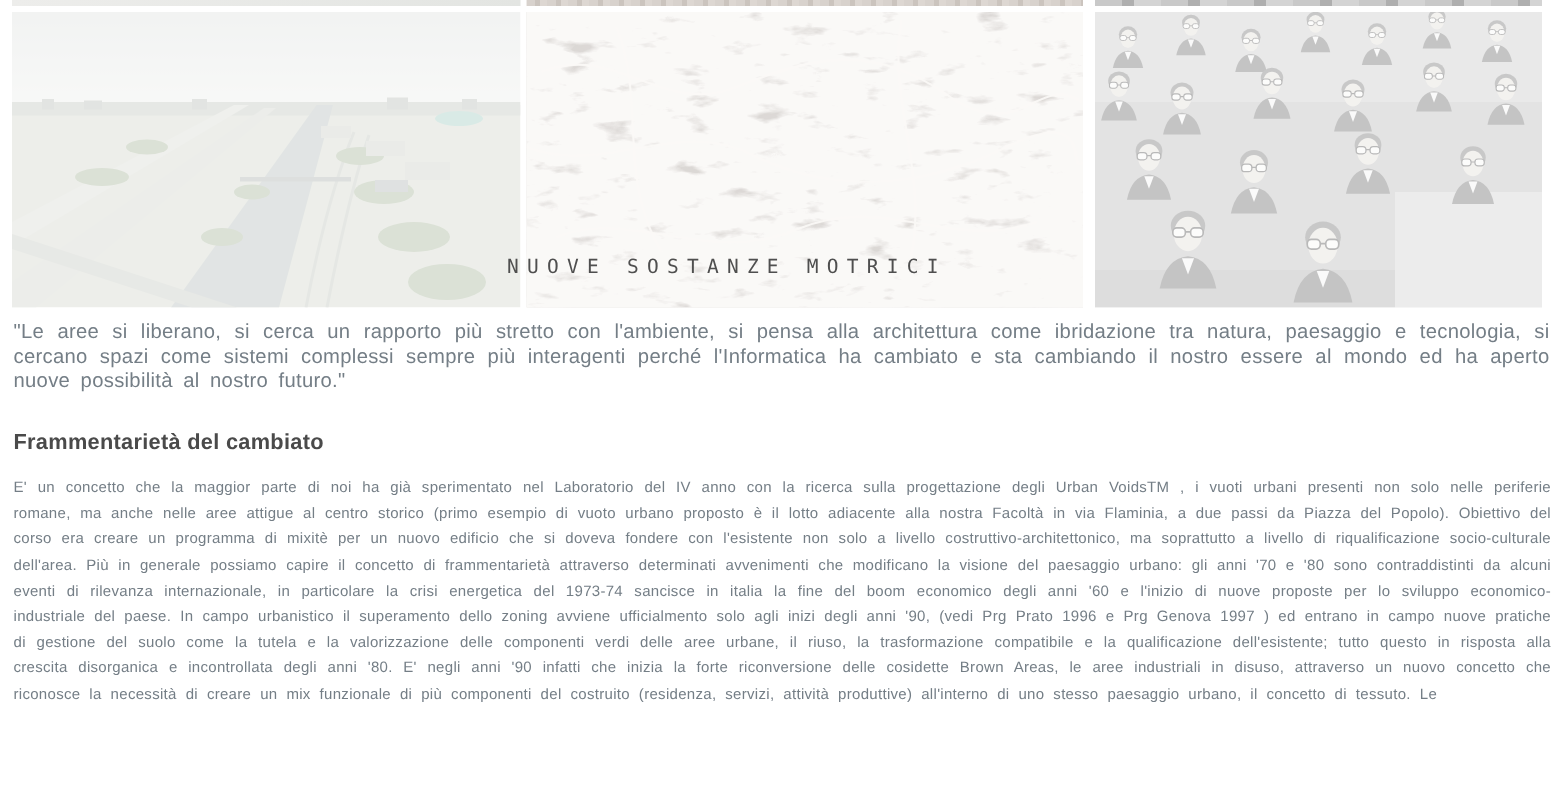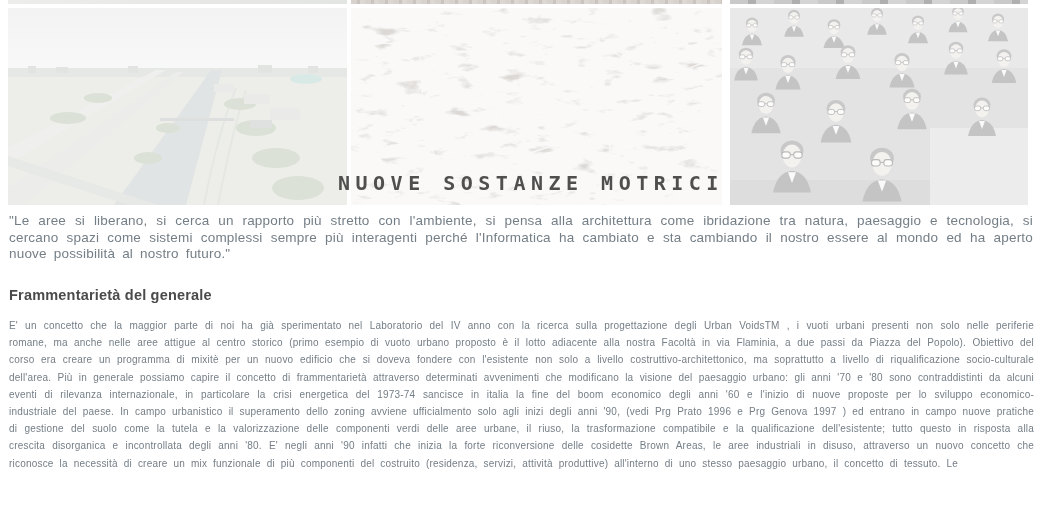--- a/index.html
+++ b/index.html
@@ -18,21 +18,21 @@
   
   .photo { position:absolute; top:8px; height:197px; opacity:0.33; }
   .photo svg { width:100%; height:100%; display:block; }
   #ph1 { left:8px;   width:339px; }
   #ph2 { left:351px; width:371px; }
   #ph3 { left:730px; width:298px; }
 
   .title-overlay {
     position:absolute; left:338px; top:171px;
     font-family:"DejaVu Sans Mono", monospace;
-    font-weight:bold; font-size:20px; letter-spacing:5.5px;
+    font-weight:normal; font-size:13px; letter-spacing:5.5px;
     color:var(--title-color,#4f4f4f); white-space:nowrap;
   }
 
   .quote {
     position:absolute; left:9px; width:1024px; top:213px;
     font-size:13.5px; line-height:16.6px; text-align:justify;
     word-spacing:3px; letter-spacing:0.2px;
     color:var(--text-color,#747e86);
   }
   .heading {
@@ -166,15 +166,15 @@
     <use href="#aud-head" transform="translate(252,104) scale(1.0)"></use>
     <use href="#aud-head" transform="translate(62,152) scale(1.35)"></use>
     <use href="#aud-head" transform="translate(152,160) scale(1.4)"></use>
   </svg>
 </figure>
 
 <div class="title-overlay">NUOVE SOSTANZE MOTRICI</div>
 
 <p class="quote">"Le aree si liberano, si cerca un rapporto più stretto con l'ambiente, si pensa alla architettura come ibridazione tra natura, paesaggio e tecnologia, si cercano spazi come sistemi complessi sempre più interagenti perché l'Informatica ha cambiato e sta cambiando il nostro essere al mondo ed ha aperto nuove possibilità al nostro futuro."</p>
 
-<h2 class="heading">Frammentarietà del generale</h2>
+<h2 class="heading">Frammentarietà del cambiato</h2>
 
 <p class="bodytext">E' un concetto che la maggior parte di noi ha già sperimentato nel Laboratorio del IV anno con la ricerca sulla progettazione degli Urban VoidsTM , i vuoti urbani presenti non solo nelle periferie romane, ma anche nelle aree attigue al centro storico (primo esempio di vuoto urbano proposto è il lotto adiacente alla nostra Facoltà in via Flaminia, a due passi da Piazza del Popolo). Obiettivo del corso era creare un programma di mixitè per un nuovo edificio che si doveva fondere con l'esistente non solo a livello costruttivo-architettonico, ma soprattutto a livello di riqualificazione socio-culturale dell'area. Più in generale possiamo capire il concetto di frammentarietà attraverso determinati avvenimenti che modificano la visione del paesaggio urbano: gli anni '70 e '80 sono contraddistinti da alcuni eventi di rilevanza internazionale, in particolare la crisi energetica del 1973-74 sancisce in italia la fine del boom economico degli anni '60 e l'inizio di nuove proposte per lo sviluppo economico-industriale del paese. In campo urbanistico il superamento dello zoning avviene ufficialmento solo agli inizi degli anni '90, (vedi Prg Prato 1996 e Prg Genova 1997 ) ed entrano in campo nuove pratiche di gestione del suolo come la tutela e la valorizzazione delle componenti verdi delle aree urbane, il riuso, la trasformazione compatibile e la qualificazione dell'esistente; tutto questo in risposta alla crescita disorganica e incontrollata degli anni '80. E' negli anni '90 infatti che inizia la forte riconversione delle cosidette Brown Areas, le aree industriali in disuso, attraverso un nuovo concetto che riconosce la necessità di creare un mix funzionale di più componenti del costruito (residenza, servizi, attività produttive) all'interno di uno stesso paesaggio urbano, il concetto di tessuto. Le</p>
 
 </body></html>

